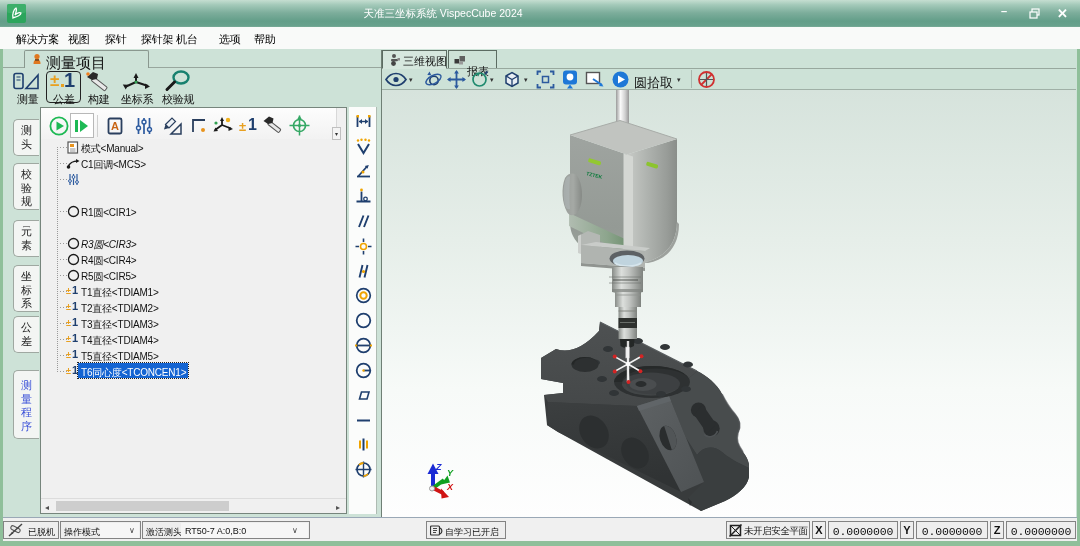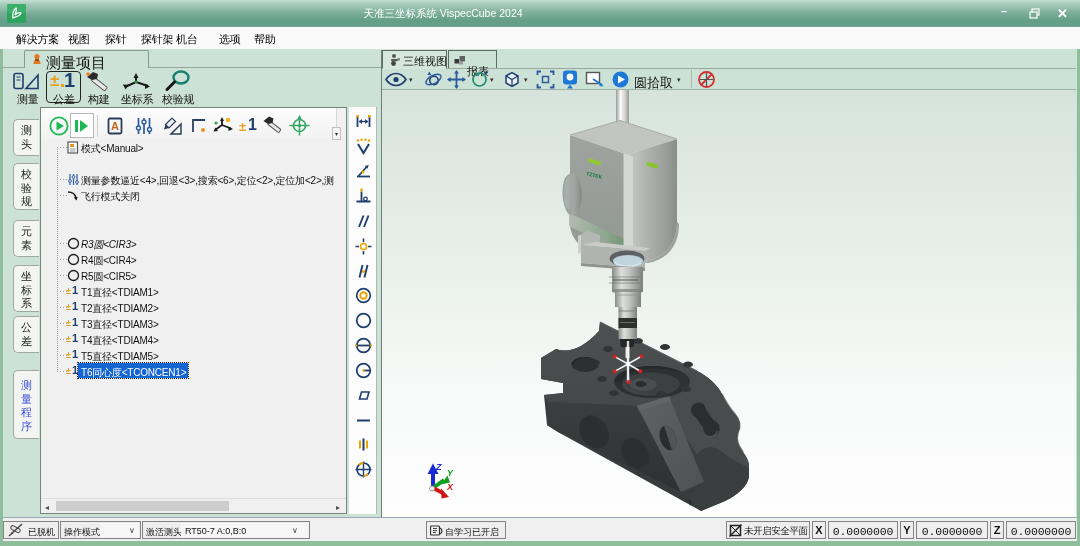--- a/index.html
+++ b/index.html
@@ -185,41 +185,50 @@
       <svg class="abs" style="left:16px; top:8px;" width="12" height="1">
         <path d="M0,0.5 H12" stroke="#9a9a9a" stroke-width="1" stroke-dasharray="1,2"></path>
       </svg>
       <svg class="abs" style="left:26px; top:2px;" width="12" height="13">
         <rect x="1" y="1" width="9.5" height="11" fill="#fff" stroke="#555" stroke-width="1.2"></rect>
         <rect x="3" y="3" width="4" height="3" fill="#e8941e"></rect>
         <path d="M3,8 h5.5 M3,10 h5.5" stroke="#777" stroke-width="0.8"></path>
       </svg>
       <span class="txt">模式&lt;Manual&gt;</span>
     </div>
+    <div class="trow" style="top:16px;">
+      <svg class="abs" style="left:16px; top:8px;" width="12" height="1">
+        <path d="M0,0.5 H12" stroke="#9a9a9a" stroke-width="1" stroke-dasharray="1,2"></path>
+      </svg>
+      <svg class="abs" style="left:25px; top:3px;" width="14" height="12">
+        <path d="M2,9 C4,4 7,3 12,3" fill="none" stroke="#1a1a1a" stroke-width="1.6"></path>
+        <circle cx="2.5" cy="9" r="1.8" fill="#1a1a1a"></circle>
+        <path d="M13.5,3 l-3.5,-2 v4 Z" fill="#1a1a1a"></path>
+      </svg>
+      <span class="txt">C1回调&lt;MCS&gt;</span>
+    </div>
     <div class="trow" style="top:32px;">
       <svg class="abs" style="left:16px; top:8px;" width="12" height="1">
         <path d="M0,0.5 H12" stroke="#9a9a9a" stroke-width="1" stroke-dasharray="1,2"></path>
       </svg>
       <svg class="abs" style="left:27px; top:2px;" width="11" height="13">
         <path d="M2,1 V12 M5.5,1 V12 M9,1 V12" stroke="#2c5a9e" stroke-width="1.2"></path>
         <circle cx="2" cy="8" r="1.4" fill="#fff" stroke="#2c5a9e"></circle>
         <circle cx="5.5" cy="4" r="1.4" fill="#fff" stroke="#2c5a9e"></circle>
         <circle cx="9" cy="9" r="1.4" fill="#fff" stroke="#2c5a9e"></circle>
       </svg>
-      <span class="txt">测量参数逼近&lt;4&gt;,回退&lt;3&gt;,搜索&lt;6&gt;,定位&lt;2&gt;,定位加&lt;2&gt;,测</span>
-    </div>
-    <div class="trow" style="top:48px;">
-      <svg class="abs" style="left:16px; top:8px;" width="12" height="1">
-        <path d="M0,0.5 H12" stroke="#9a9a9a" stroke-width="1" stroke-dasharray="1,2"></path>
-      </svg>
-      <svg class="abs" style="left:26px; top:3px;" width="13" height="11">
-        <path d="M1,2 C5,2 8,3 9,8" fill="none" stroke="#1a1a1a" stroke-width="1.5"></path>
-        <path d="M9.5,10.5 l-2.8,-3 l4,-0.8 Z" fill="#1a1a1a"></path>
-      </svg>
-      <span class="txt">飞行模式关闭</span>
+    </div>
+    <div class="trow" style="top:64px;">
+      <svg class="abs" style="left:16px; top:8px;" width="12" height="1">
+        <path d="M0,0.5 H12" stroke="#9a9a9a" stroke-width="1" stroke-dasharray="1,2"></path>
+      </svg>
+      <svg class="abs" style="left:26px; top:2px;" width="13" height="13">
+        <circle cx="6.5" cy="6.5" r="5" fill="none" stroke="#1a1a1a" stroke-width="1.3"></circle>
+      </svg>
+      <span class="txt">R1圆&lt;CIR1&gt;</span>
     </div>
     <div class="trow" style="top:96px;font-style:italic;">
       <svg class="abs" style="left:16px; top:8px;" width="12" height="1">
         <path d="M0,0.5 H12" stroke="#9a9a9a" stroke-width="1" stroke-dasharray="1,2"></path>
       </svg>
       <svg class="abs" style="left:26px; top:2px;" width="13" height="13">
         <circle cx="6.5" cy="6.5" r="5" fill="none" stroke="#1a1a1a" stroke-width="1.3"></circle>
       </svg>
       <span class="txt">R3圆&lt;CIR3&gt;</span>
     </div>

